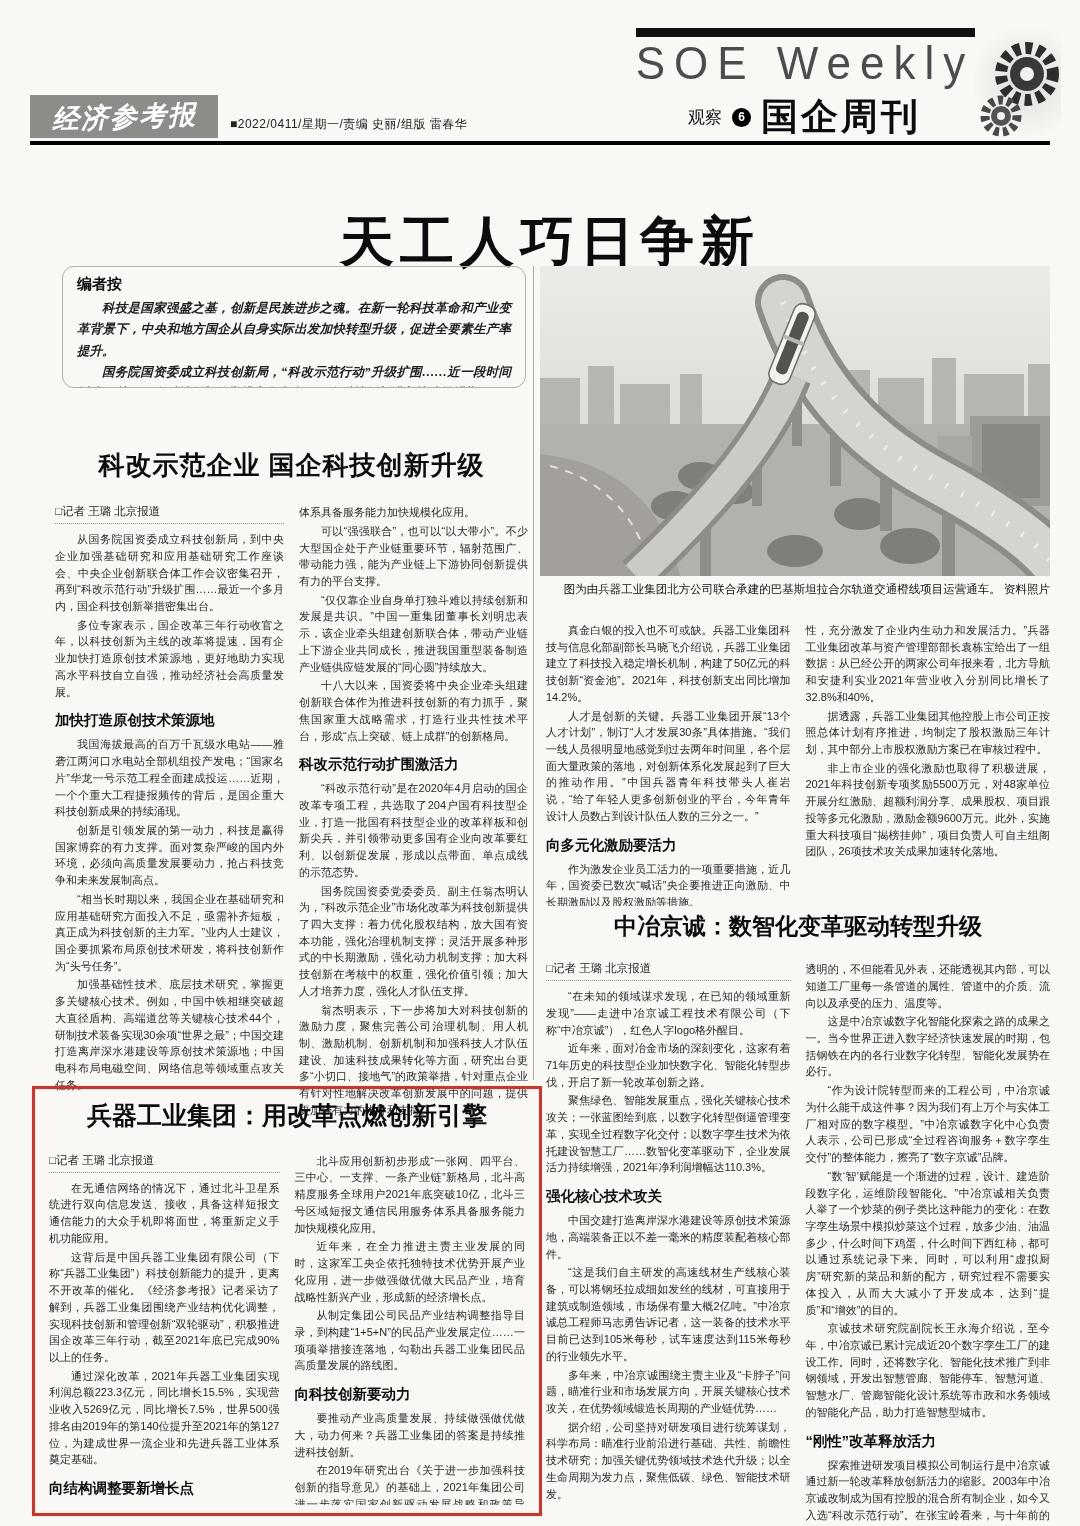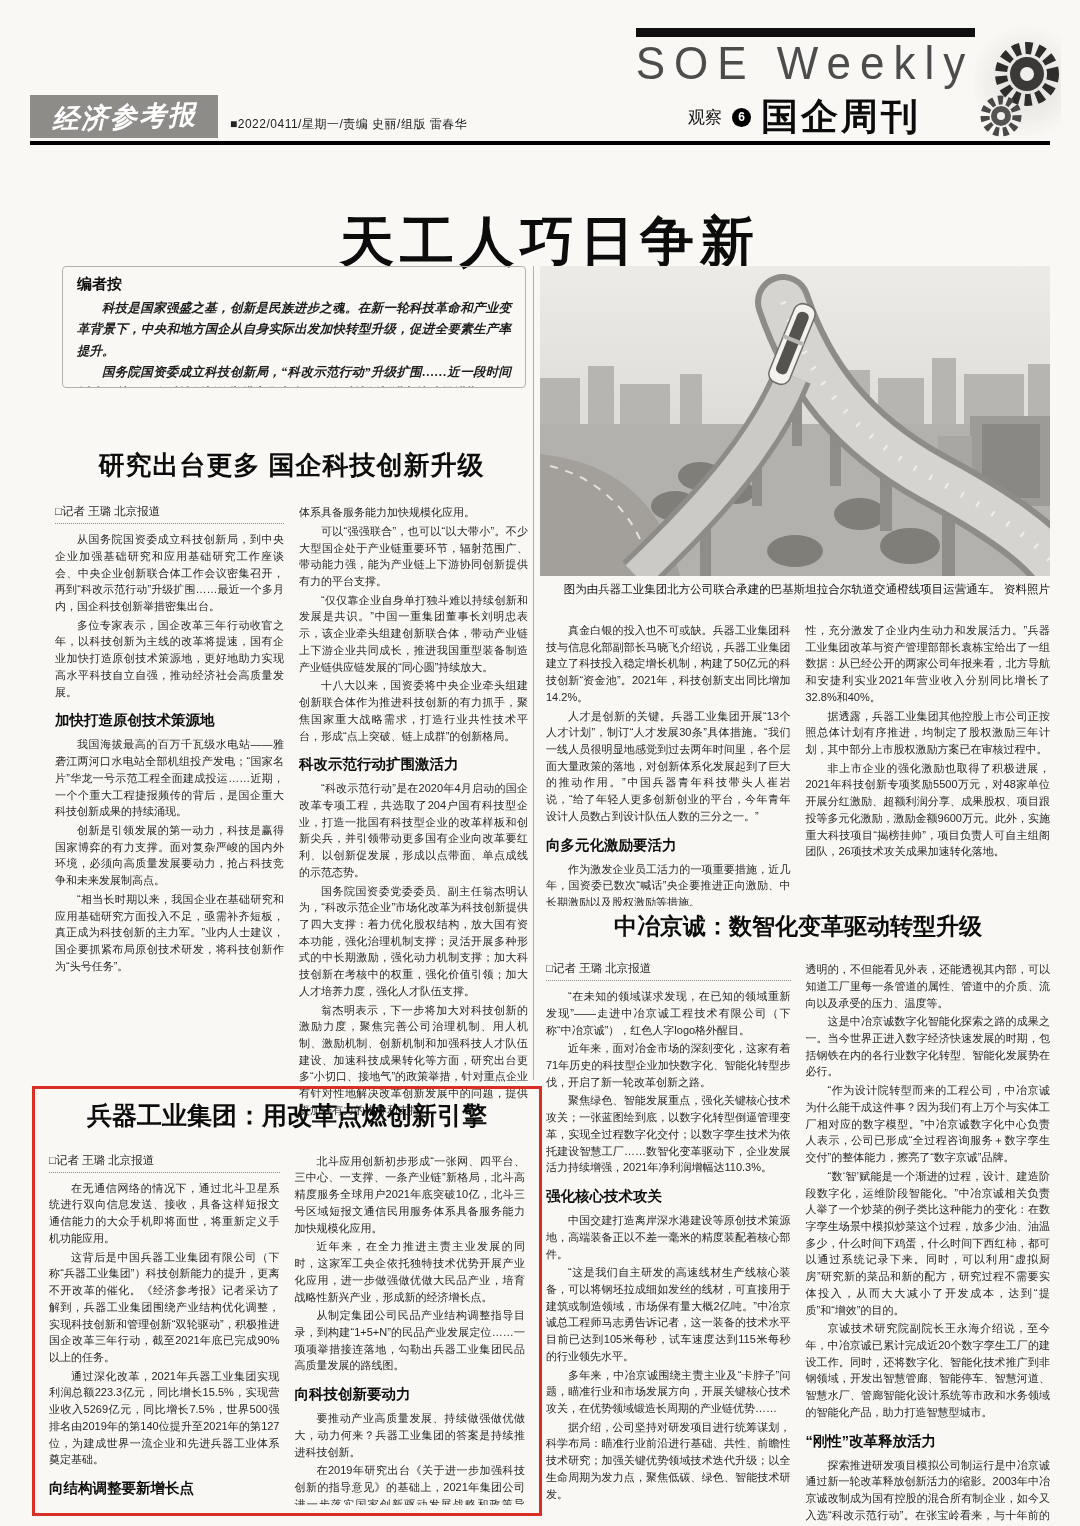--- a/index.html
+++ b/index.html
@@ -19,21 +19,21 @@
   .pagenum{display:inline-flex;width:19px;height:19px;border-radius:50%;background:#000;color:#fff;
        font-size:12px;align-items:center;justify-content:center;font-weight:700;}
   .journal{font-size:37px;font-weight:900;color:#0b0b0b;letter-spacing:3px;}
   .gears{position:absolute;left:975px;top:26px;width:86px;height:112px;background:radial-gradient(circle at 60% 50%,#dddcd9 0%,#f9f8f5 75%);}
   .thickrule{position:absolute;left:30px;top:141px;width:1020px;height:4px;background:#000;}
   
   .mainhead{position:absolute;left:10px;top:170px;width:1080px;text-align:center;
             font-size:54px;font-weight:900;letter-spacing:6px;color:#0c0c0c;}
   
   .ednote{position:absolute;left:62px;top:266px;width:434px;height:104px;border:1px solid #b6b1a8;
-          border-radius:4px;padding:8px 14px;overflow:hidden;}
+          border-radius:12px;padding:8px 14px;overflow:hidden;}
   .ednote h2{margin:0 0 4px;font-size:15px;font-weight:900;color:#111;}
   .ednote p{margin:0;font-family:"Liberation Serif","DejaVu Serif",serif;font-style:italic;
           font-size:12.5px;line-height:1.7;text-align:justify;text-indent:2em;color:#1d1d1d;font-weight:bold;}
   
   .photo{position:absolute;left:540px;top:266px;width:510px;height:310px;overflow:hidden;background:#dcdbd8;}
   .caption{position:absolute;left:540px;top:582px;width:510px;font-size:11.5px;color:#131313;text-align:right;}
   .vrule{position:absolute;left:533px;top:266px;width:1px;height:814px;background:#b3afa8;}
   
   .art-title{ text-align:center;font-weight:900;color:#0d0d0d;}
   .cols{display:flex;overflow:hidden;}
@@ -155,31 +155,32 @@
         <rect x="-11" y="-42" width="22" height="84" rx="9" fill="#f3f2ef" stroke="#6f6d69" stroke-width="1.5"></rect>
         <rect x="-6" y="-34" width="12" height="66" rx="5" fill="#55534f"></rect>
         <rect x="-11" y="-6" width="22" height="4" fill="#b9b7b3"></rect>
       </g>
     </svg>
   </figure>
   <div class="caption">图为由兵器工业集团北方公司联合承建的巴基斯坦拉合尔轨道交通橙线项目运营通车。 资料照片</div>
   <div class="vrule"></div>
 
   <section class="art1">
-    <h2 class="art-title">研究出台更多 国企科技创新升级</h2>
+    <h2 class="art-title">科改示范企业 国企科技创新升级</h2>
     <div class="cols">
       <div class="col">
         <div class="byline">□记者 王璐 北京报道</div>
         <div>
             <p class="body-p">从国务院国资委成立科技创新局，到中央企业加强基础研究和应用基础研究工作座谈会、中央企业创新联合体工作会议密集召开，再到“科改示范行动”升级扩围……最近一个多月内，国企科技创新举措密集出台。</p>
             <p class="body-p">多位专家表示，国企改革三年行动收官之年，以科技创新为主线的改革将提速，国有企业加快打造原创技术策源地，更好地助力实现高水平科技自立自强，推动经济社会高质量发展。</p>
             <h3 class="sub-head">加快打造原创技术策源地</h3>
             <p class="body-p">我国海拔最高的百万千瓦级水电站——雅砻江两河口水电站全部机组投产发电；“国家名片”华龙一号示范工程全面建成投运……近期，一个个重大工程捷报频传的背后，是国企重大科技创新成果的持续涌现。</p>
             <p class="body-p">创新是引领发展的第一动力，科技是赢得国家博弈的有力支撑。面对复杂严峻的国内外环境，必须向高质量发展要动力，抢占科技竞争和未来发展制高点。</p>
             <p class="body-p">“相当长时期以来，我国企业在基础研究和应用基础研究方面投入不足，亟需补齐短板，真正成为科技创新的主力军。”业内人士建议，国企要抓紧布局原创技术研发，将科技创新作为“头号任务”。</p>
+            <p class="body-p">加强基础性技术、底层技术研究，掌握更多关键核心技术。例如，中国中铁相继突破超大直径盾构、高端道岔等关键核心技术44个，研制技术装备实现30余项“世界之最”；中国交建打造离岸深水港建设等原创技术策源地；中国电科布局电磁空间、网络信息等领域重点攻关任务。</p>
           </div>
       </div>
       <div class="col">
         <div>
             <p class="body-p cont">体系具备服务能力加快规模化应用。</p>
             <p class="body-p">可以“强强联合”，也可以“以大带小”。不少大型国企处于产业链重要环节，辐射范围广、带动能力强，能为产业链上下游协同创新提供有力的平台支撑。</p>
             <p class="body-p">“仅仅靠企业自身单打独斗难以持续创新和发展是共识。”中国一重集团董事长刘明忠表示，该企业牵头组建创新联合体，带动产业链上下游企业共同成长，推进我国重型装备制造产业链供应链发展的“同心圆”持续放大。</p>
             <p class="body-p">十八大以来，国资委将中央企业牵头组建创新联合体作为推进科技创新的有力抓手，聚焦国家重大战略需求，打造行业共性技术平台，形成“点上突破、链上成群”的创新格局。</p>
             <h3 class="sub-head">科改示范行动扩围激活力</h3>
             <p class="body-p">“科改示范行动”是在2020年4月启动的国企改革专项工程，共选取了204户国有科技型企业，打造一批国有科技型企业的改革样板和创新尖兵，并引领带动更多国有企业向改革要红利、以创新促发展，形成以点带面、单点成线的示范态势。</p>

